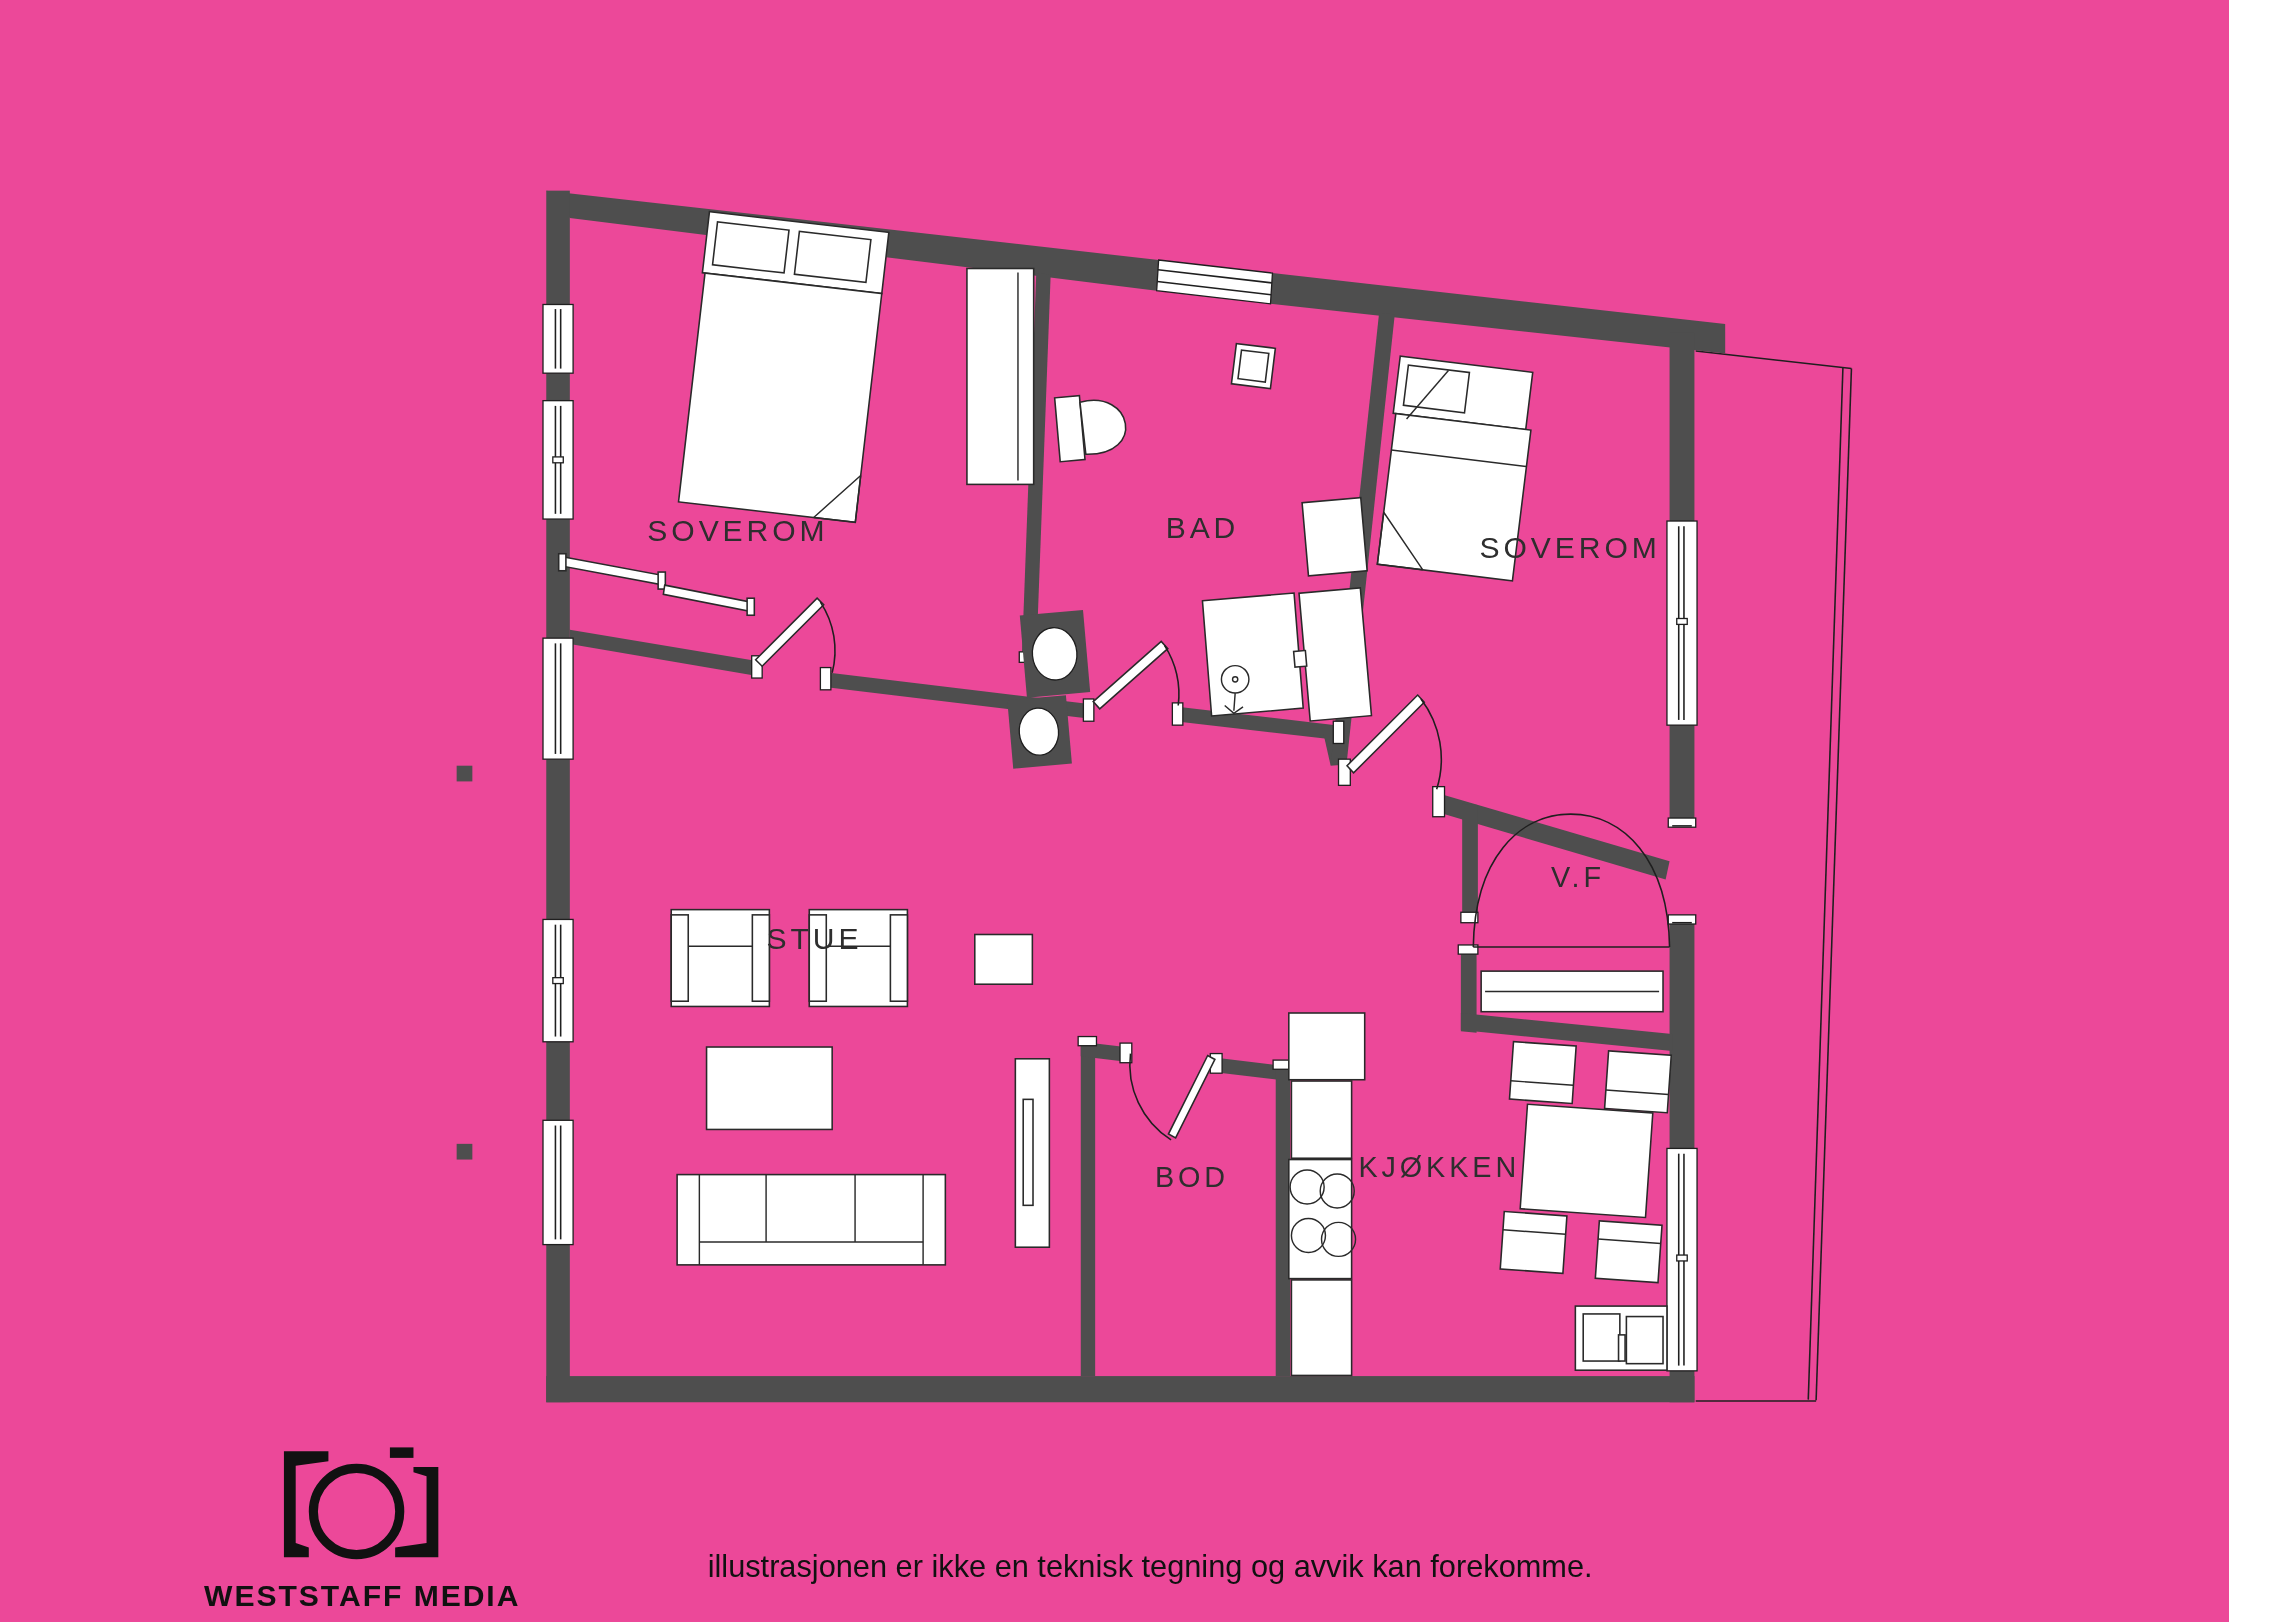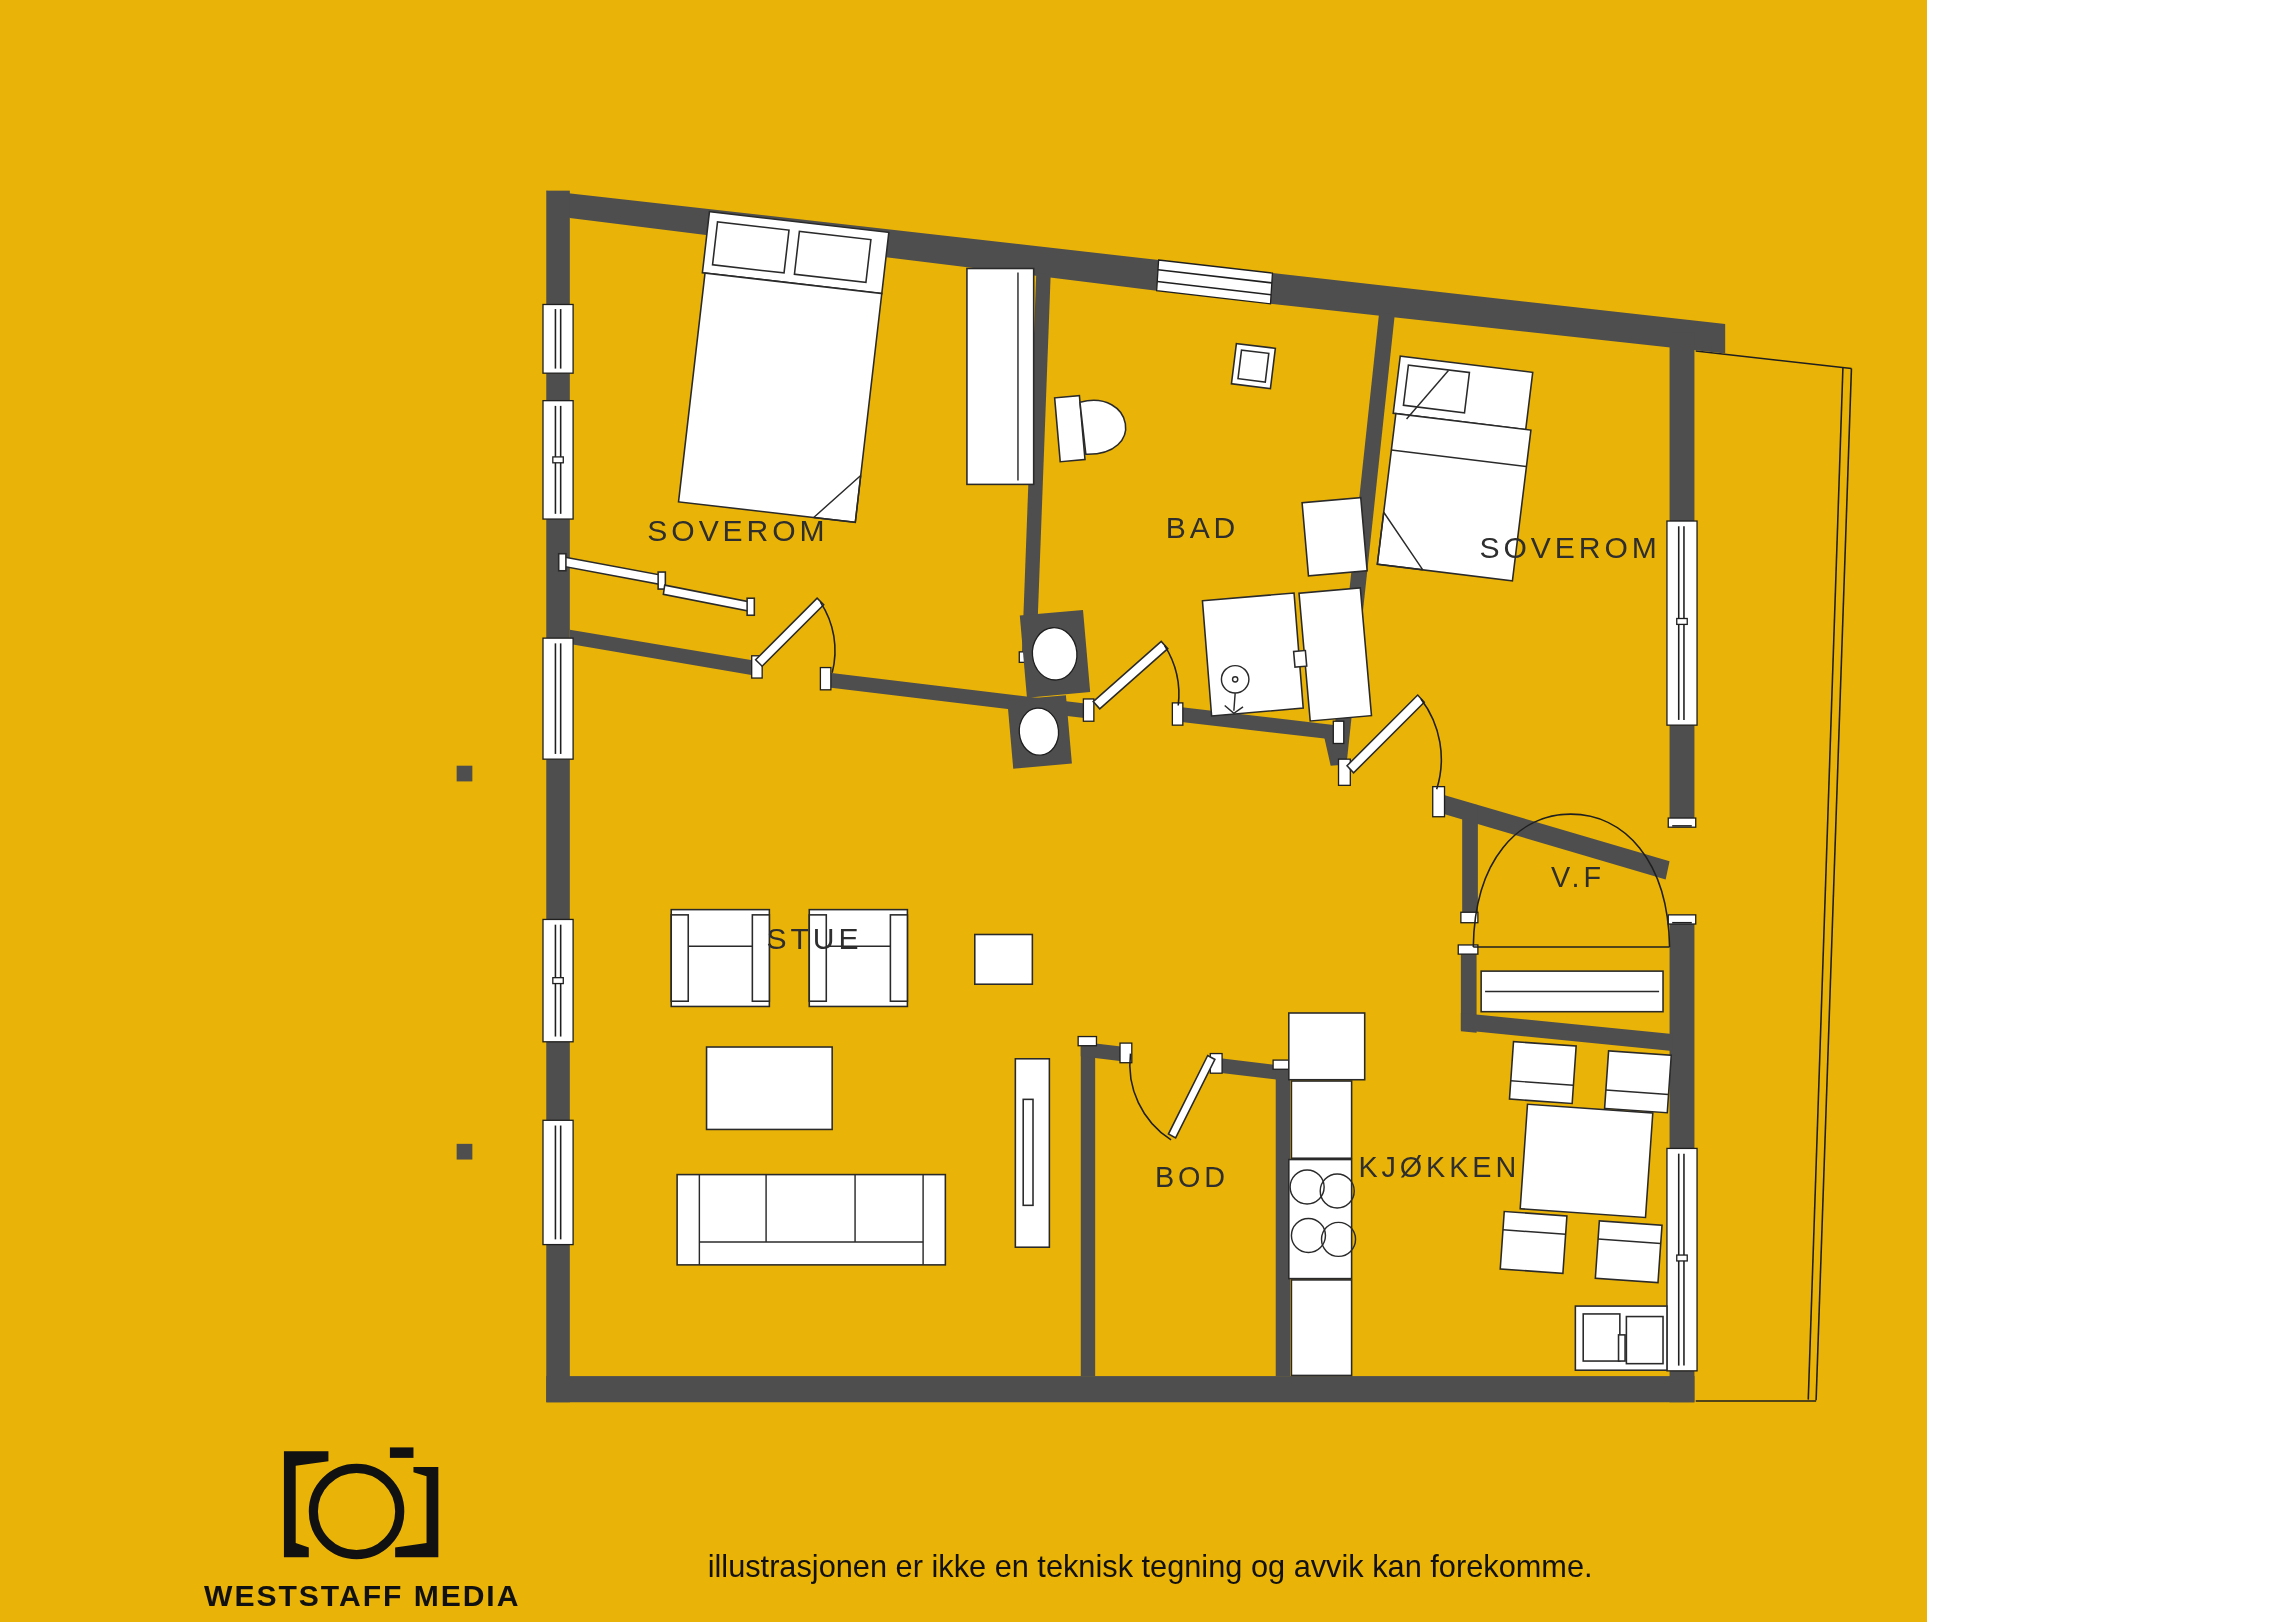--- a/index.html
+++ b/index.html
@@ -1,16 +1,16 @@
 <!DOCTYPE html>
 <html style="--wall: #4e4e4e;font-size:10.5px"><head>
 <meta charset="utf-8">
 <style>
   html,body{margin:0;padding:0;background:#ffffff;}
-  .page{width:1927px;height:1623px;position:relative;background:#eab308;
+  .page{width:2229px;height:1623px;position:relative;background:#ec4899;
         font-family:"Liberation Sans", sans-serif;}
   svg{display:block;}
   .wall{fill:var(--wall,#4e4e4e);stroke:none;}
   .thin{fill:none;stroke:#1f1f1f;stroke-width:2.4;}
   .furn{fill:#ffffff;stroke:#2a2a2a;stroke-width:2.4;}
   .furnline{fill:none;stroke:#2a2a2a;stroke-width:2.2;}
   .cap{fill:#ffffff;stroke:#1f1f1f;stroke-width:2;}
   .winbox{fill:#ffffff;stroke:#1f1f1f;stroke-width:2;}
   .roomlabel{fill:#2e2e2e;font-family:"Liberation Sans",sans-serif;
              font-size:46px;letter-spacing:6px;}

